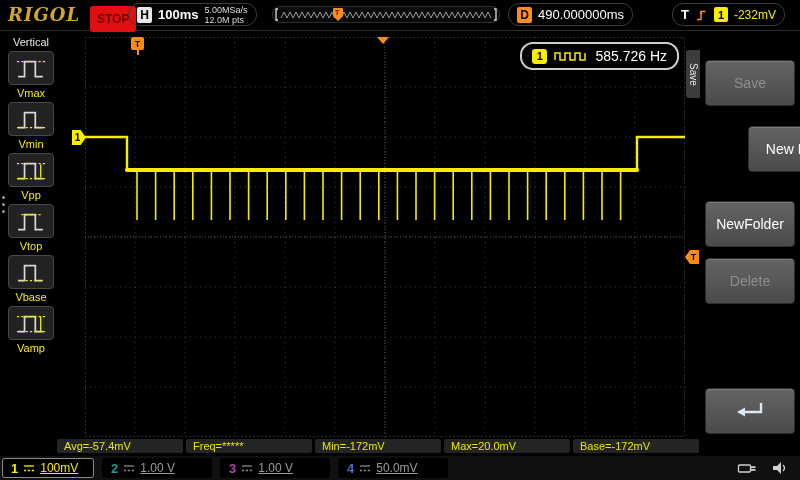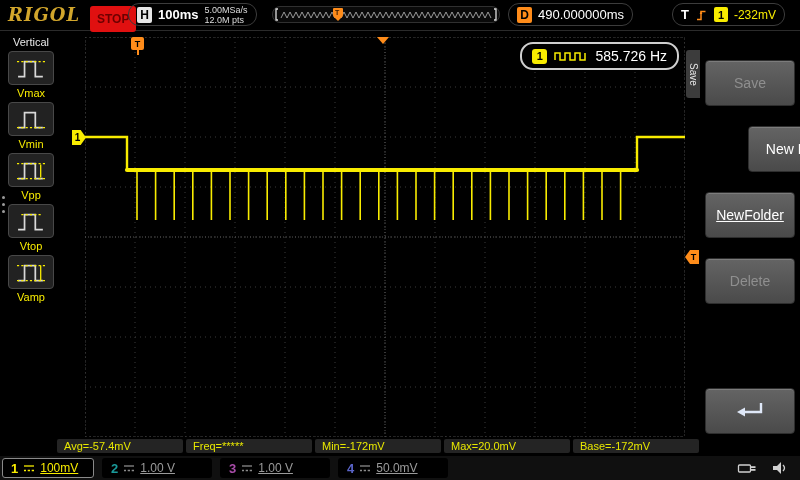--- a/index.html
+++ b/index.html
@@ -81,21 +81,21 @@
 
   
   .rightpanel{position:absolute;left:700px;top:30px;width:100px;height:363px;}
   .tab{position:absolute;left:-14px;top:20px;width:14px;height:48px;background:#3c3c3c;
     border-radius:3px 0 0 3px;color:#e8e8e8;font-size:10px;writing-mode:vertical-rl;
     display:flex;align-items:center;justify-content:center;}
   .mbtn{position:absolute;left:5px;width:90px;height:46px;background:linear-gradient(#646464,#4a4a4a);
     border:1px solid #2e2e2e;border-radius:4px;box-shadow:inset 0 1px 0 #7c7c7c;color:#fff;
     font-size:14px;display:flex;align-items:center;justify-content:center;cursor:pointer;box-sizing:border-box;}
   .mbtn.disabled{color:#8f8f8f;}
-  #mb0{top:30px;} #mb1{top:96px;margin-left:43px;} #mb2{top:162px;text-decoration:underline;} #mb3{top:228px;} #mb4{top:358px;}
+  #mb0{top:30px;} #mb1{top:96px;margin-left:43px;} #mb2{top:171px;} #mb3{top:228px;} #mb4{top:358px;}
 </style>
 </head>
 <body>
 
 <div class="screen">
 
   <div class="topbar">
     <div class="logo">RIGOL</div>
     <div class="stop">STOP</div>
 
@@ -174,20 +174,29 @@
     <div class="v-item">
       <span class="v-icon">
         <svg width="38" height="28" viewBox="0 0 30 26">
           <path d="M3 21 H9 V7 H19 V21 H26" stroke="#d8d8d8" stroke-width="1.6" fill="none"></path>
           <path d="M6 7 H24" stroke="#f8ec00" stroke-width="1.2" stroke-dasharray="2 2" fill="none"></path>
         </svg>
       </span>
       <span class="v-label">Vtop</span>
     </div>
 
+    <div class="v-item">
+      <span class="v-icon">
+        <svg width="38" height="28" viewBox="0 0 30 26">
+          <path d="M3 21 H9 V7 H19 V21 H26" stroke="#d8d8d8" stroke-width="1.6" fill="none"></path>
+          <path d="M6 21 H24" stroke="#f8ec00" stroke-width="1.2" stroke-dasharray="2 2" fill="none"></path>
+        </svg>
+      </span>
+      <span class="v-label">Vbase</span>
+    </div>
 
     <div class="v-item">
       <span class="v-icon">
         <svg width="38" height="28" viewBox="0 0 30 26">
           <path d="M3 21 H9 V7 H19 V21 H26" stroke="#d8d8d8" stroke-width="1.6" fill="none"></path>
           <path d="M2 7 H28 M2 21 H28" stroke="#f8ec00" stroke-width="1.2" stroke-dasharray="2 2" fill="none"></path>
           <path d="M24 7 V21" stroke="#f8ec00" stroke-width="1.2" fill="none"></path>
         </svg>
       </span>
       <span class="v-label">Vamp</span>

